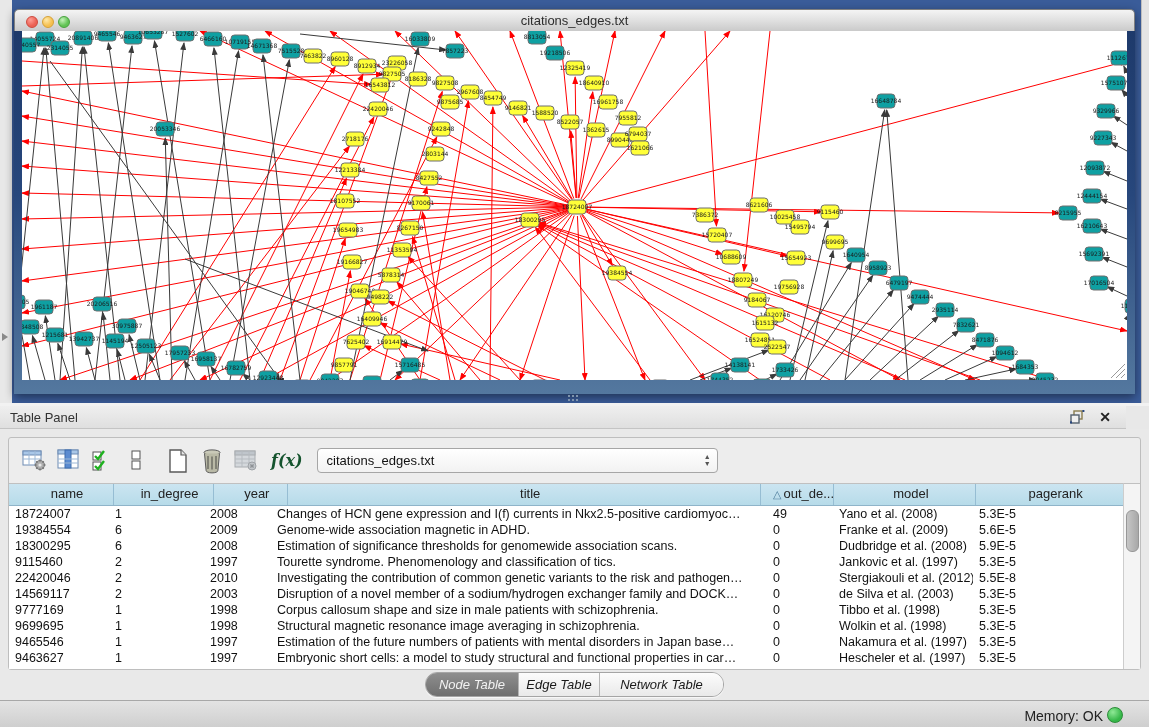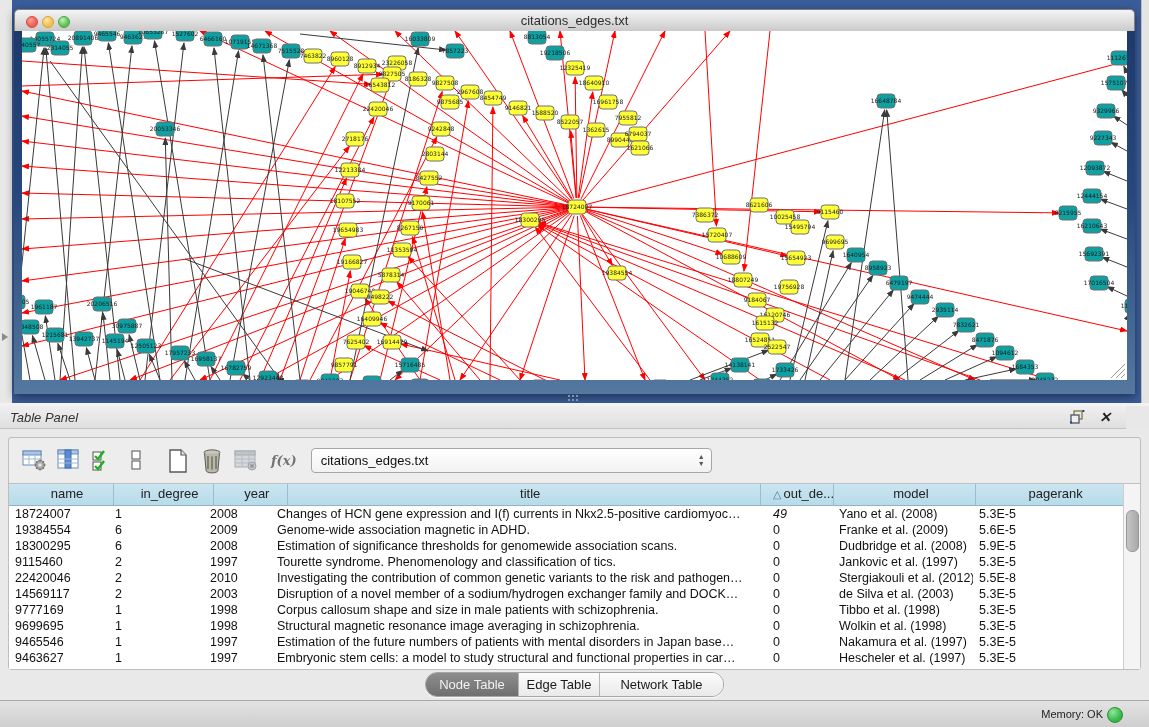--- a/index.html
+++ b/index.html
@@ -27,36 +27,36 @@
   .gcanvas{position:absolute;left:8px;top:0;width:1105px;height:349px;background:#FFFFFF;overflow:hidden;}
   .gcanvas svg{display:block;}
 
   
   .divider{position:absolute;left:0;top:403px;width:1149px;height:3px;background:#F2F2F2;}
   .grip{position:absolute;left:567px;top:394px;width:12px;height:8px;
         background:radial-gradient(circle,#7F94AC 1.2px,transparent 1.4px);background-size:4px 4px;}
 
   
   .panel-title{position:absolute;left:0;top:406px;width:1126px;height:22px;
-        background:linear-gradient(180deg,#EFEFEF,#DFDFDF);border-bottom:1px solid #C4C4C4;font-style:italic;}
+        background:linear-gradient(180deg,#EFEFEF,#DFDFDF);border-bottom:1px solid #C4C4C4;}
   .panel-title .lbl{position:absolute;left:10px;top:4px;font-size:13px;color:#333;}
   .pt-ico{position:absolute;top:3px;width:18px;height:16px;cursor:default;text-align:center;}
   .pt-float{right:40px;}
   .pt-close{right:12px;font-size:14px;font-weight:bold;color:#222;line-height:16px;}
 
   .panel-body{position:absolute;left:0;top:429px;width:1149px;height:271px;background:#E9E9E9;}
   .inner-box{position:absolute;left:8px;top:8px;width:1131px;height:231px;background:#EDEDED;
         border:1px solid #BEBEBE;border-radius:3px;}
 
   
   .tbar{position:absolute;left:0;top:0;right:0;height:44px;display:flex;align-items:center;padding-left:10px;}
   .tbtn{width:30px;height:28px;border:none;background:transparent;padding:2px;margin-right:4px;}
   .tbtn.gap{margin-right:12px;}
   .tbtn svg{display:block;margin:auto;}
-  .fx{font-family:"DejaVu Serif",serif;font-style:italic;font-weight:bold;font-size:13px;color:#737373;margin:0 14px 0 6px;}
+  .fx{font-family:"DejaVu Serif",serif;font-style:italic;font-weight:bold;font-size:16px;color:#14532d;margin:0 14px 0 6px;}
   .dropdown{position:relative;width:390px;height:23px;background:linear-gradient(180deg,#FFFFFF,#F2F2F2);
         border:1px solid #A6A6A6;border-radius:4px;font-size:13px;color:#111;line-height:23px;padding-left:9px;
         box-shadow:inset 0 1px 1px rgba(255,255,255,.8);}
   .dropdown .steppers{position:absolute;right:6px;top:4px;font-size:7px;color:#555;line-height:7px;text-align:center;}
 
   
   .tbl{position:absolute;left:0;top:45px;right:16px;bottom:0;background:#FFF;overflow:hidden;
        border-top:1px solid #C0C0C0;}
   .thead{display:flex;height:21px;background:linear-gradient(180deg,#CBE5F1,#B7DBE9);
        border-bottom:1px solid #8FB4C9;}
@@ -65,30 +65,30 @@
   .sortmark{color:#4E7E9C;font-size:11px;margin-right:2px;}
   .trow{display:flex;height:16px;line-height:16px;font-size:12.5px;color:#111;}
   .td{overflow:hidden;white-space:nowrap;box-sizing:border-box;padding-left:6px;}
   .vscroll{position:absolute;right:0;top:45px;bottom:0;width:16px;background:#F4F4F4;border-left:1px solid #CDCDCD;border-top:1px solid #C0C0C0;}
   .vthumb{position:absolute;left:2px;top:26px;width:11px;height:40px;border-radius:6px;
        background:linear-gradient(90deg,#C6C6C6,#A8A8A8);border:1px solid #979797;}
 
   
   .segwrap{position:absolute;left:0;right:0;top:243px;display:flex;justify-content:center;}
   .segctl{display:flex;height:23px;border:1px solid #A5A5A5;border-radius:12px;overflow:hidden;
-       box-shadow:0 1px 1px rgba(255,255,255,.7);}
+       box-shadow:0 1px 1px rgba(255,255,255,.7);font-style:italic;}
   .seg{font-size:13px;line-height:23px;text-align:center;color:#1A1A1A;
        background:linear-gradient(180deg,#FCFCFC,#E9E9E9);border-right:1px solid #B5B5B5;}
   .seg:last-child{border-right:none;}
   .seg.active{background:linear-gradient(180deg,#8E8E8E,#6F6F6F);color:#F2F2F2;}
 
   
   .statusbar{position:absolute;left:0;top:700px;width:1149px;height:27px;
        background:linear-gradient(180deg,#E3E3E3,#CECECE);border-top:1px solid #A8A8A8;}
-  .statusbar .mem{position:absolute;right:46px;top:7px;font-size:11px;color:#222;padding-left:25px;}
+  .statusbar .mem{position:absolute;right:46px;top:7px;font-size:14px;color:#222;padding-left:25px;}
   .memdot{position:absolute;right:26px;top:6px;width:14px;height:14px;border-radius:50%;
        background:radial-gradient(circle at 35% 30%,#8FE996,#35B748 65%);border:1px solid #2B8D38;}
 </style>
 </head>
 <body>
 
 <div class="desktop">
   <div class="gwin">
     <div class="gwin-title">
       <span class="tl red"></span>
@@ -852,21 +852,21 @@
           <div class="th" style="width: 66px;"><span class="sortmark">△</span>out_de...</div>
           <div class="th" style="width: 140px;">model</div>
           <div class="th" style="width: 146px;">pagerank</div>
         </div>
       <div id="tbody">
           <div class="trow">
             <div class="td" style="width: 100px;">18724007</div>
             <div class="td" style="width: 95px;">1</div>
             <div class="td" style="width: 67px;">2008</div>
             <div class="td" style="width: 496px;">Changes of HCN gene expression and I(f) currents in Nkx2.5-positive cardiomyoc…</div>
-            <div class="td" style="width: 66px; font-style: italic;">49</div>
+            <div class="td" style="width: 66px;">49</div>
             <div class="td" style="width: 140px;">Yano et al. (2008)</div>
             <div class="td" style="width: 146px;">5.3E-5</div>
           </div>
           <div class="trow">
             <div class="td" style="width: 100px;">19384554</div>
             <div class="td" style="width: 95px;">6</div>
             <div class="td" style="width: 67px;">2009</div>
             <div class="td" style="width: 496px;">Genome-wide association magnetic in ADHD.</div>
             <div class="td" style="width: 66px;">0</div>
             <div class="td" style="width: 140px;">Franke et al. (2009)</div>
@@ -932,21 +932,21 @@
             <div class="td" style="width: 67px;">1997</div>
             <div class="td" style="width: 496px;">Estimation of the future numbers of patients with mental disorders in Japan base…</div>
             <div class="td" style="width: 66px;">0</div>
             <div class="td" style="width: 140px;">Nakamura et al. (1997)</div>
             <div class="td" style="width: 146px;">5.3E-5</div>
           </div>
           <div class="trow">
             <div class="td" style="width: 100px;">9463627</div>
             <div class="td" style="width: 95px;">1</div>
             <div class="td" style="width: 67px;">1997</div>
-            <div class="td" style="width: 496px;">Embryonic stem cells: a model to study structural and functional properties in car…</div>
+            <div class="td" style="width: 496px;">Embryonic short cells: a model to study structural and functional properties in car…</div>
             <div class="td" style="width: 66px;">0</div>
             <div class="td" style="width: 140px;">Hescheler et al. (1997)</div>
             <div class="td" style="width: 146px;">5.3E-5</div>
           </div>
         </div>
     </div>
     <div class="vscroll">
       <div class="vthumb"></div>
     </div>
   </div>

